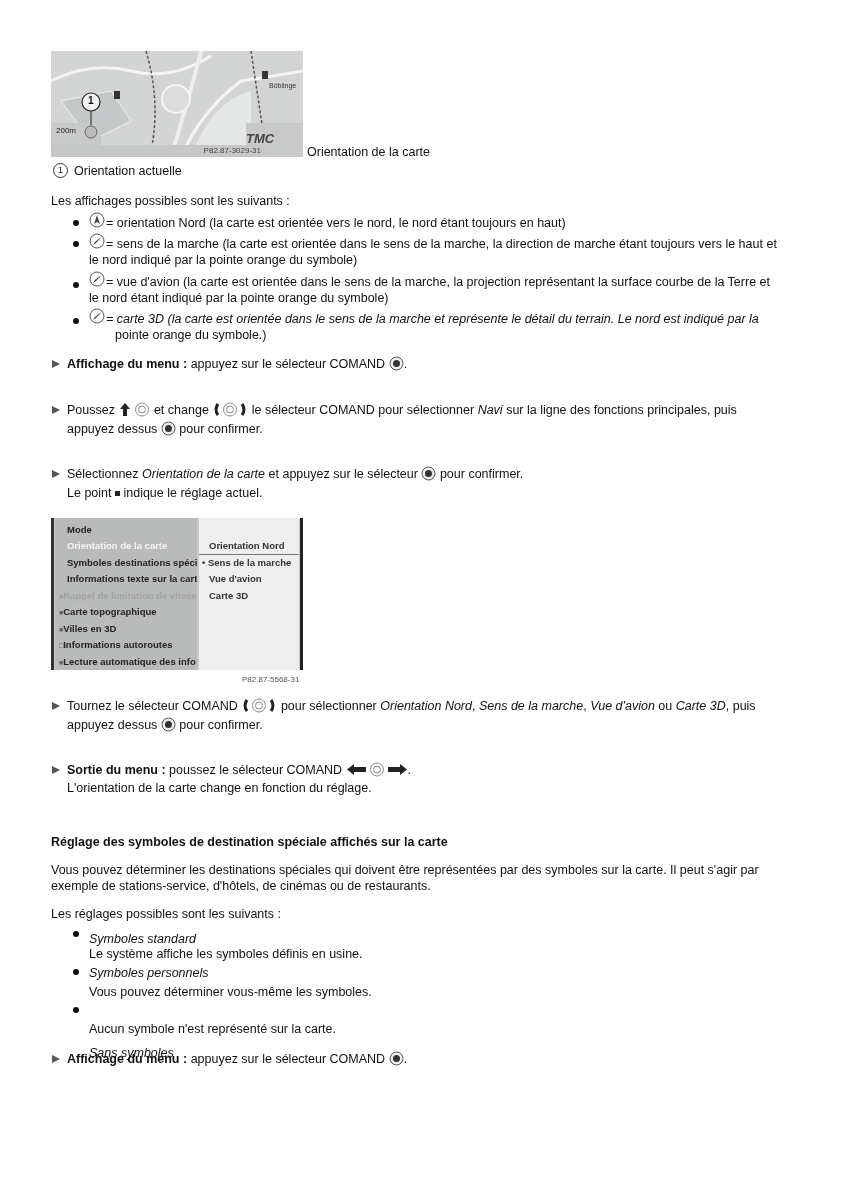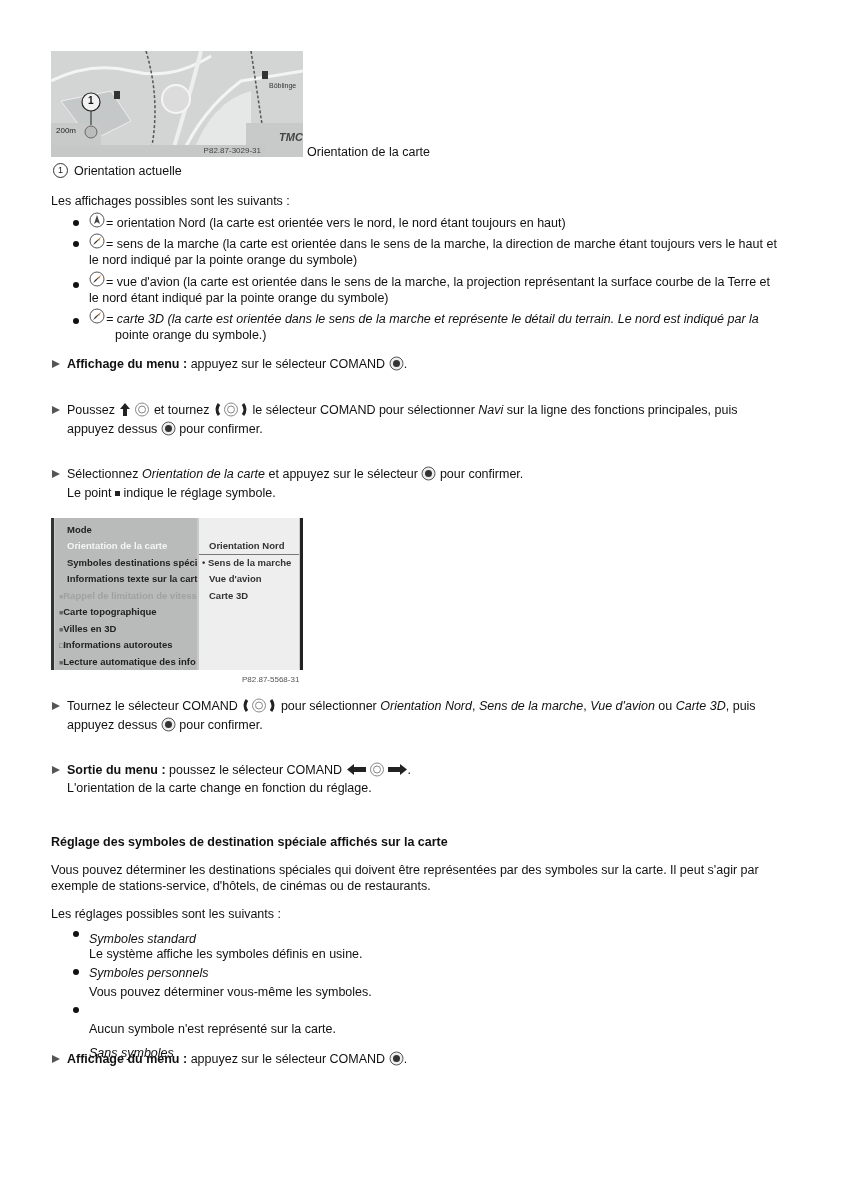--- a/index.html
+++ b/index.html
@@ -41,21 +41,21 @@
     <rect x="211" y="20" width="6" height="8" fill="#333"></rect>
     <rect x="0" y="72" width="50" height="34" fill="#c8caca"></rect>
     <rect x="195" y="72" width="57" height="34" fill="#c8caca"></rect>
     <circle cx="40" cy="51" r="9" fill="#f2f2f2" stroke="#222" stroke-width="1.2"></circle>
     <line x1="40" y1="60" x2="40" y2="74" stroke="#222" stroke-width="1"></line>
     <circle cx="40" cy="81" r="6" fill="#bbb" stroke="#666"></circle>
   </svg>
   <span class="abs" style="left:37px;top:44px;font-size:10px;font-weight:bold;">1</span>
   <span class="abs" style="left:5px;top:75px;font-size:8px;color:#222;">200m</span>
   <span class="abs" style="left:218px;top:31px;font-size:7px;color:#333;">Böblinge</span>
-  <span class="abs" style="left:228px;top:80px;font-size:11px;font-style:italic;font-weight:bold;color:#444;">TMC</span>
+  <span class="abs" style="left:195px;top:80px;font-size:13px;font-style:italic;font-weight:bold;color:#444;">TMC</span>
 </div>
 <div class="abs map-foot">
   <span class="map-code">P82.87-3029-31</span>
 </div>
 <span class="line" style="left:307px;top:144px;">Orientation de la carte</span>
 
 <span class="abs" style="left:53px;top:163px;width:13px;height:13px;border:1px solid #333;border-radius:50%;font-size:9px;text-align:center;line-height:13px;">1</span>
 <span class="line" style="left:74px;top:163px;">Orientation actuelle</span>
 
 <span class="line" style="left:51px;top:193px;">Les affichages possibles sont les suivants :</span>
@@ -114,21 +114,21 @@
 </div>
 
 <span class="tri" style="top:406px;"></span>
 <div class="line" style="left:67px;top:402px;">
   <span>Poussez</span>
   <span class="ico"><svg width="32" height="15">
         <path d="M7 1 L12 7 L9 7 L9 14 L5 14 L5 7 L2 7 Z" fill="#222"></path>
         <circle cx="24" cy="7.5" r="6.5" fill="#fff" stroke="#888"></circle>
         <circle cx="24" cy="7.5" r="3.5" fill="none" stroke="#888"></circle>
       </svg></span>
-  <span>et tournez</span>
+  <span>et change</span>
   <span class="ico"><svg width="36" height="15">
         <path d="M6 2 Q2 7.5 6 13" stroke="#222" stroke-width="3" fill="none"></path>
         <circle cx="18" cy="7.5" r="6.5" fill="#fff" stroke="#888"></circle>
         <circle cx="18" cy="7.5" r="3.5" fill="none" stroke="#888"></circle>
         <path d="M30 2 Q34 7.5 30 13" stroke="#222" stroke-width="3" fill="none"></path>
       </svg></span>
   <span>le sélecteur COMAND pour sélectionner</span>
   <i>Navi</i>
   <span>sur la ligne des fonctions principales, puis</span>
 </div>
@@ -148,21 +148,21 @@
   <span>et appuyez sur le sélecteur</span>
   <span class="ico"><svg width="15" height="15">
         <circle cx="7.5" cy="7.5" r="6.5" fill="#eee" stroke="#555"></circle>
         <circle cx="7.5" cy="7.5" r="3.5" fill="#333"></circle>
       </svg></span>
   <span>pour confirmer.</span>
 </div>
 <div class="line" style="left:67px;top:485px;">
   <span>Le point</span>
   <span style="display:inline-block;width:5px;height:5px;background:#222;vertical-align:1px;"></span>
-  <span>indique le réglage symbole.</span>
+  <span>indique le réglage actuel.</span>
 </div>
 
 <div class="abs menu">
   <div class="menu-left">
     <span class="menu-item" style="top:6px;">Mode</span>
     <span class="menu-item" style="top:22px;color:#f5f5f5;">Orientation de la carte</span>
     <span class="menu-item" style="top:39px;">Symboles destinations spéci</span>
     <span class="menu-item" style="top:55px;">Informations texte sur la cart</span>
     <span class="menu-item" style="top:72px;left:4px;color:#a0a2a2;"><span style="font-size:7px;">■</span><span>Rappel de limitation de vitess</span></span>
     <span class="menu-item" style="top:88px;left:4px;"><span style="font-size:7px;color:#666;">■</span><span>Carte topographique</span></span>

